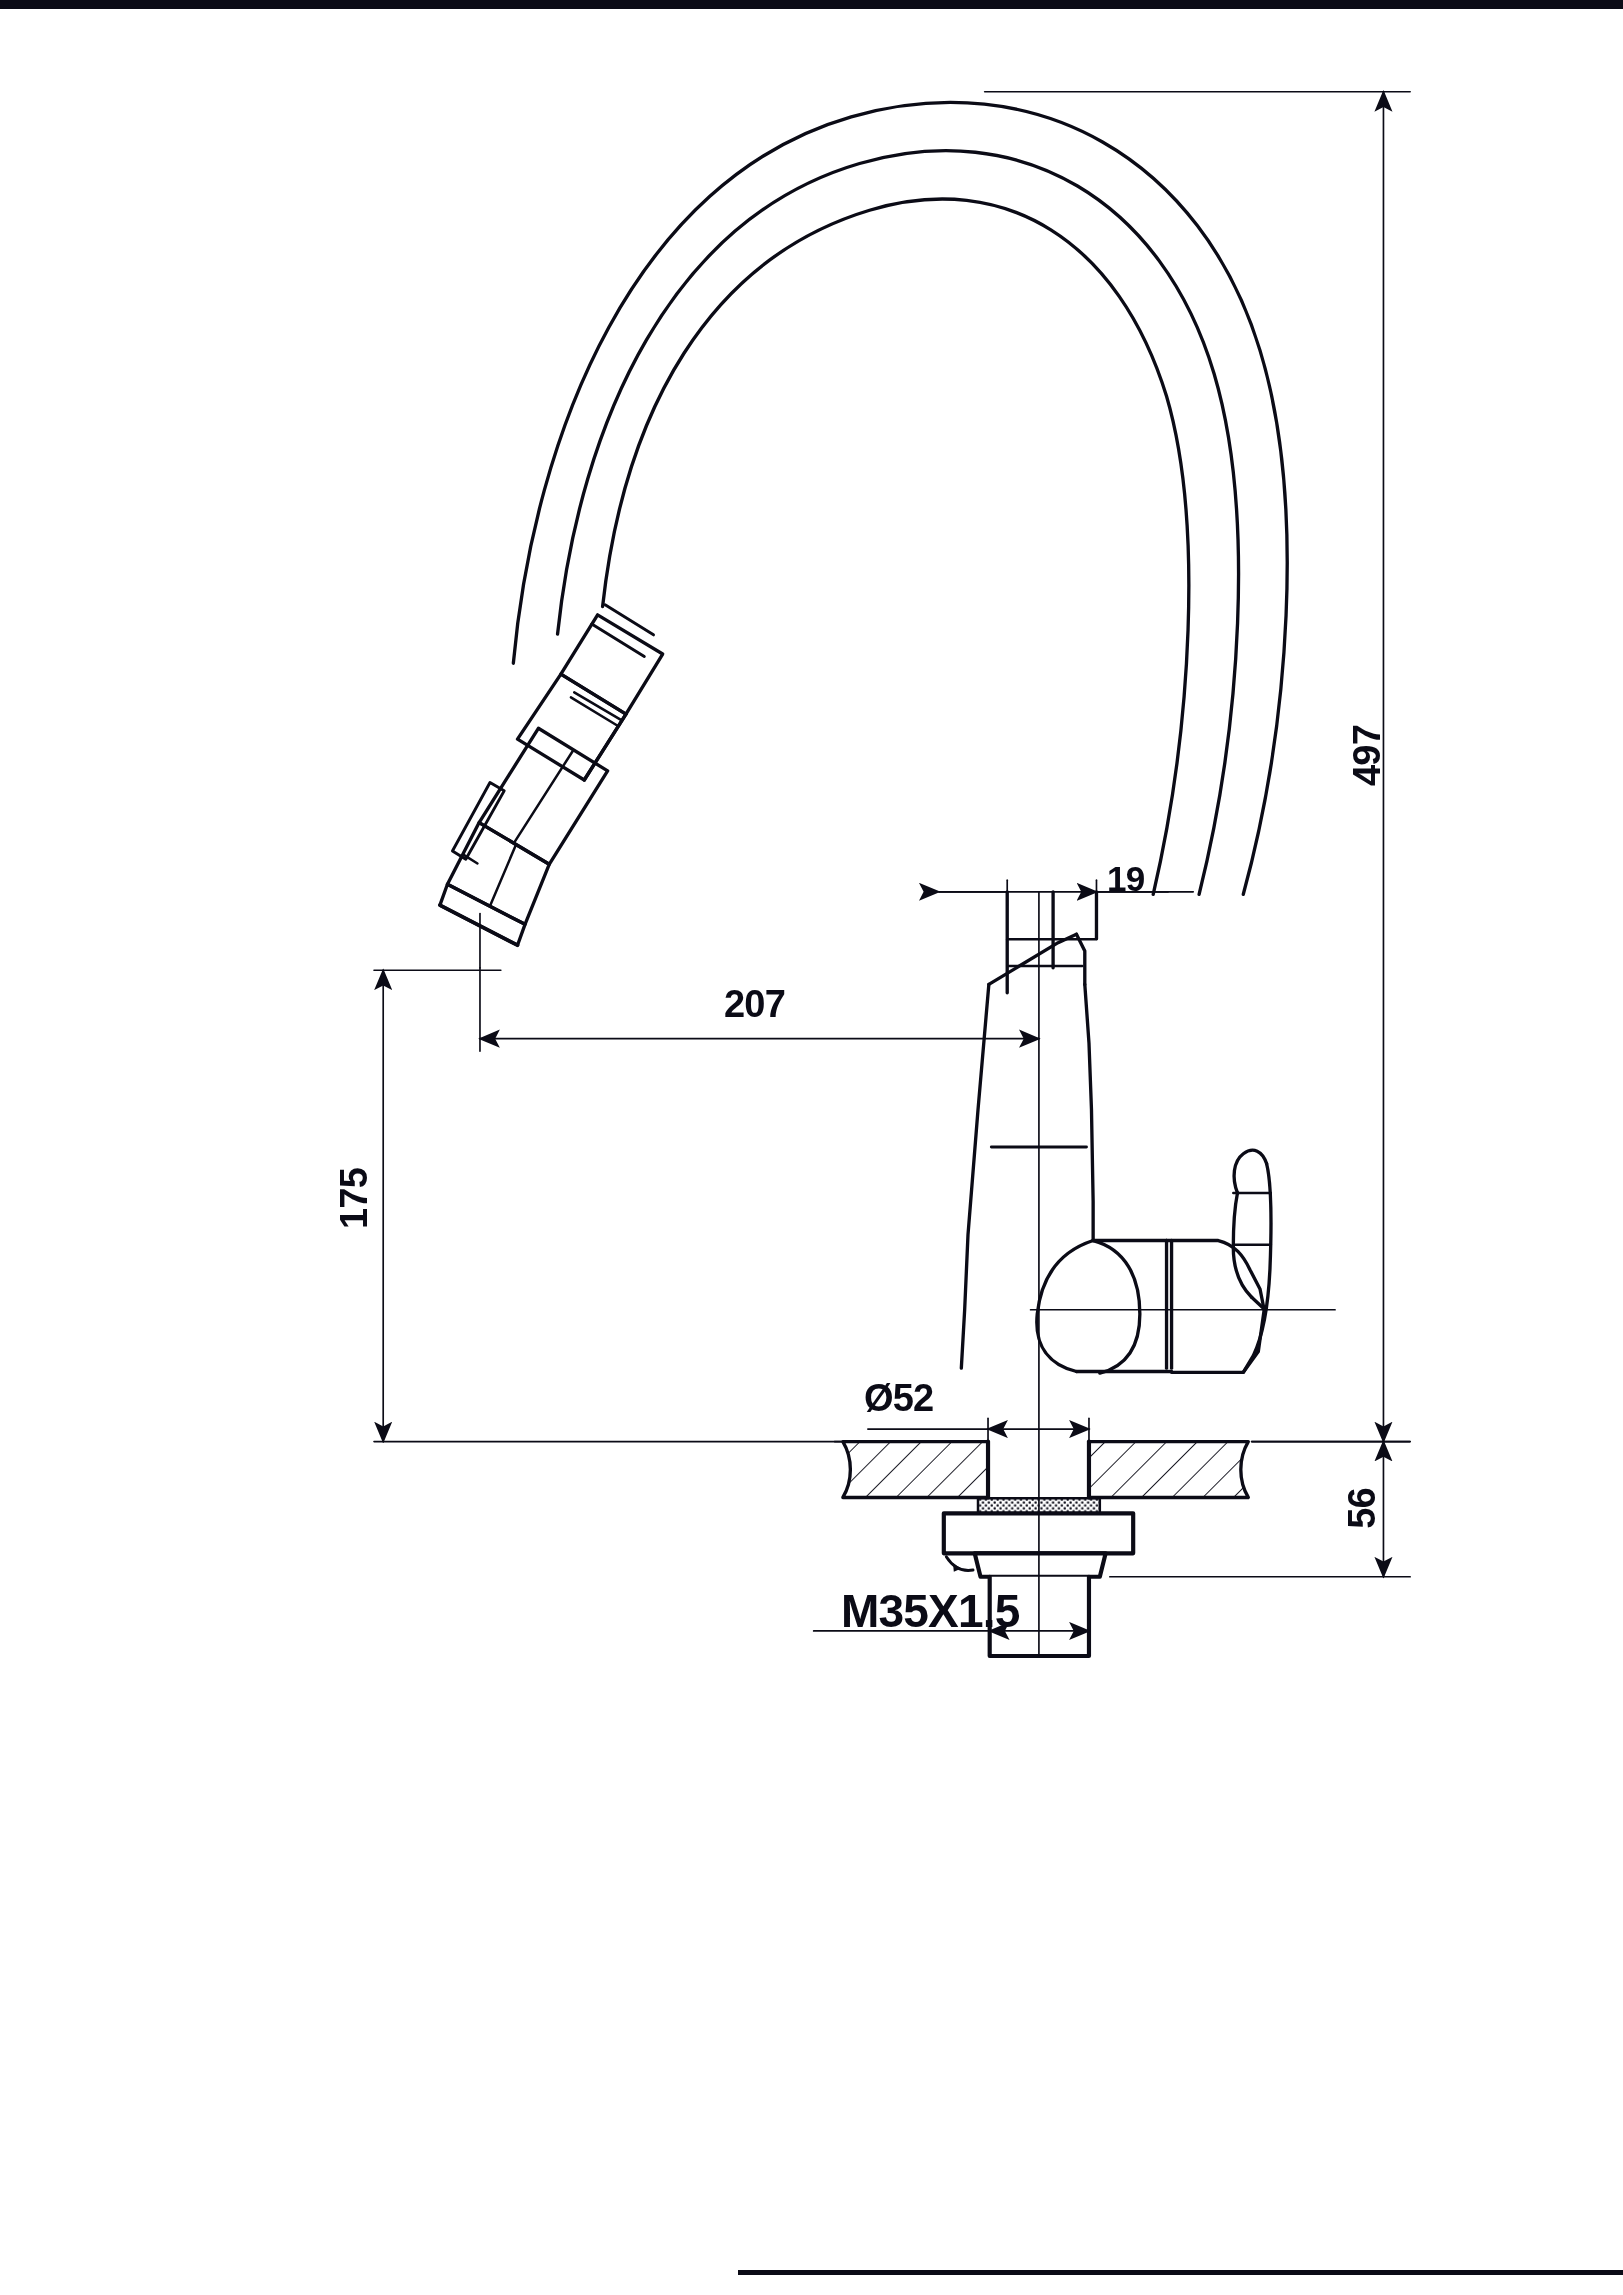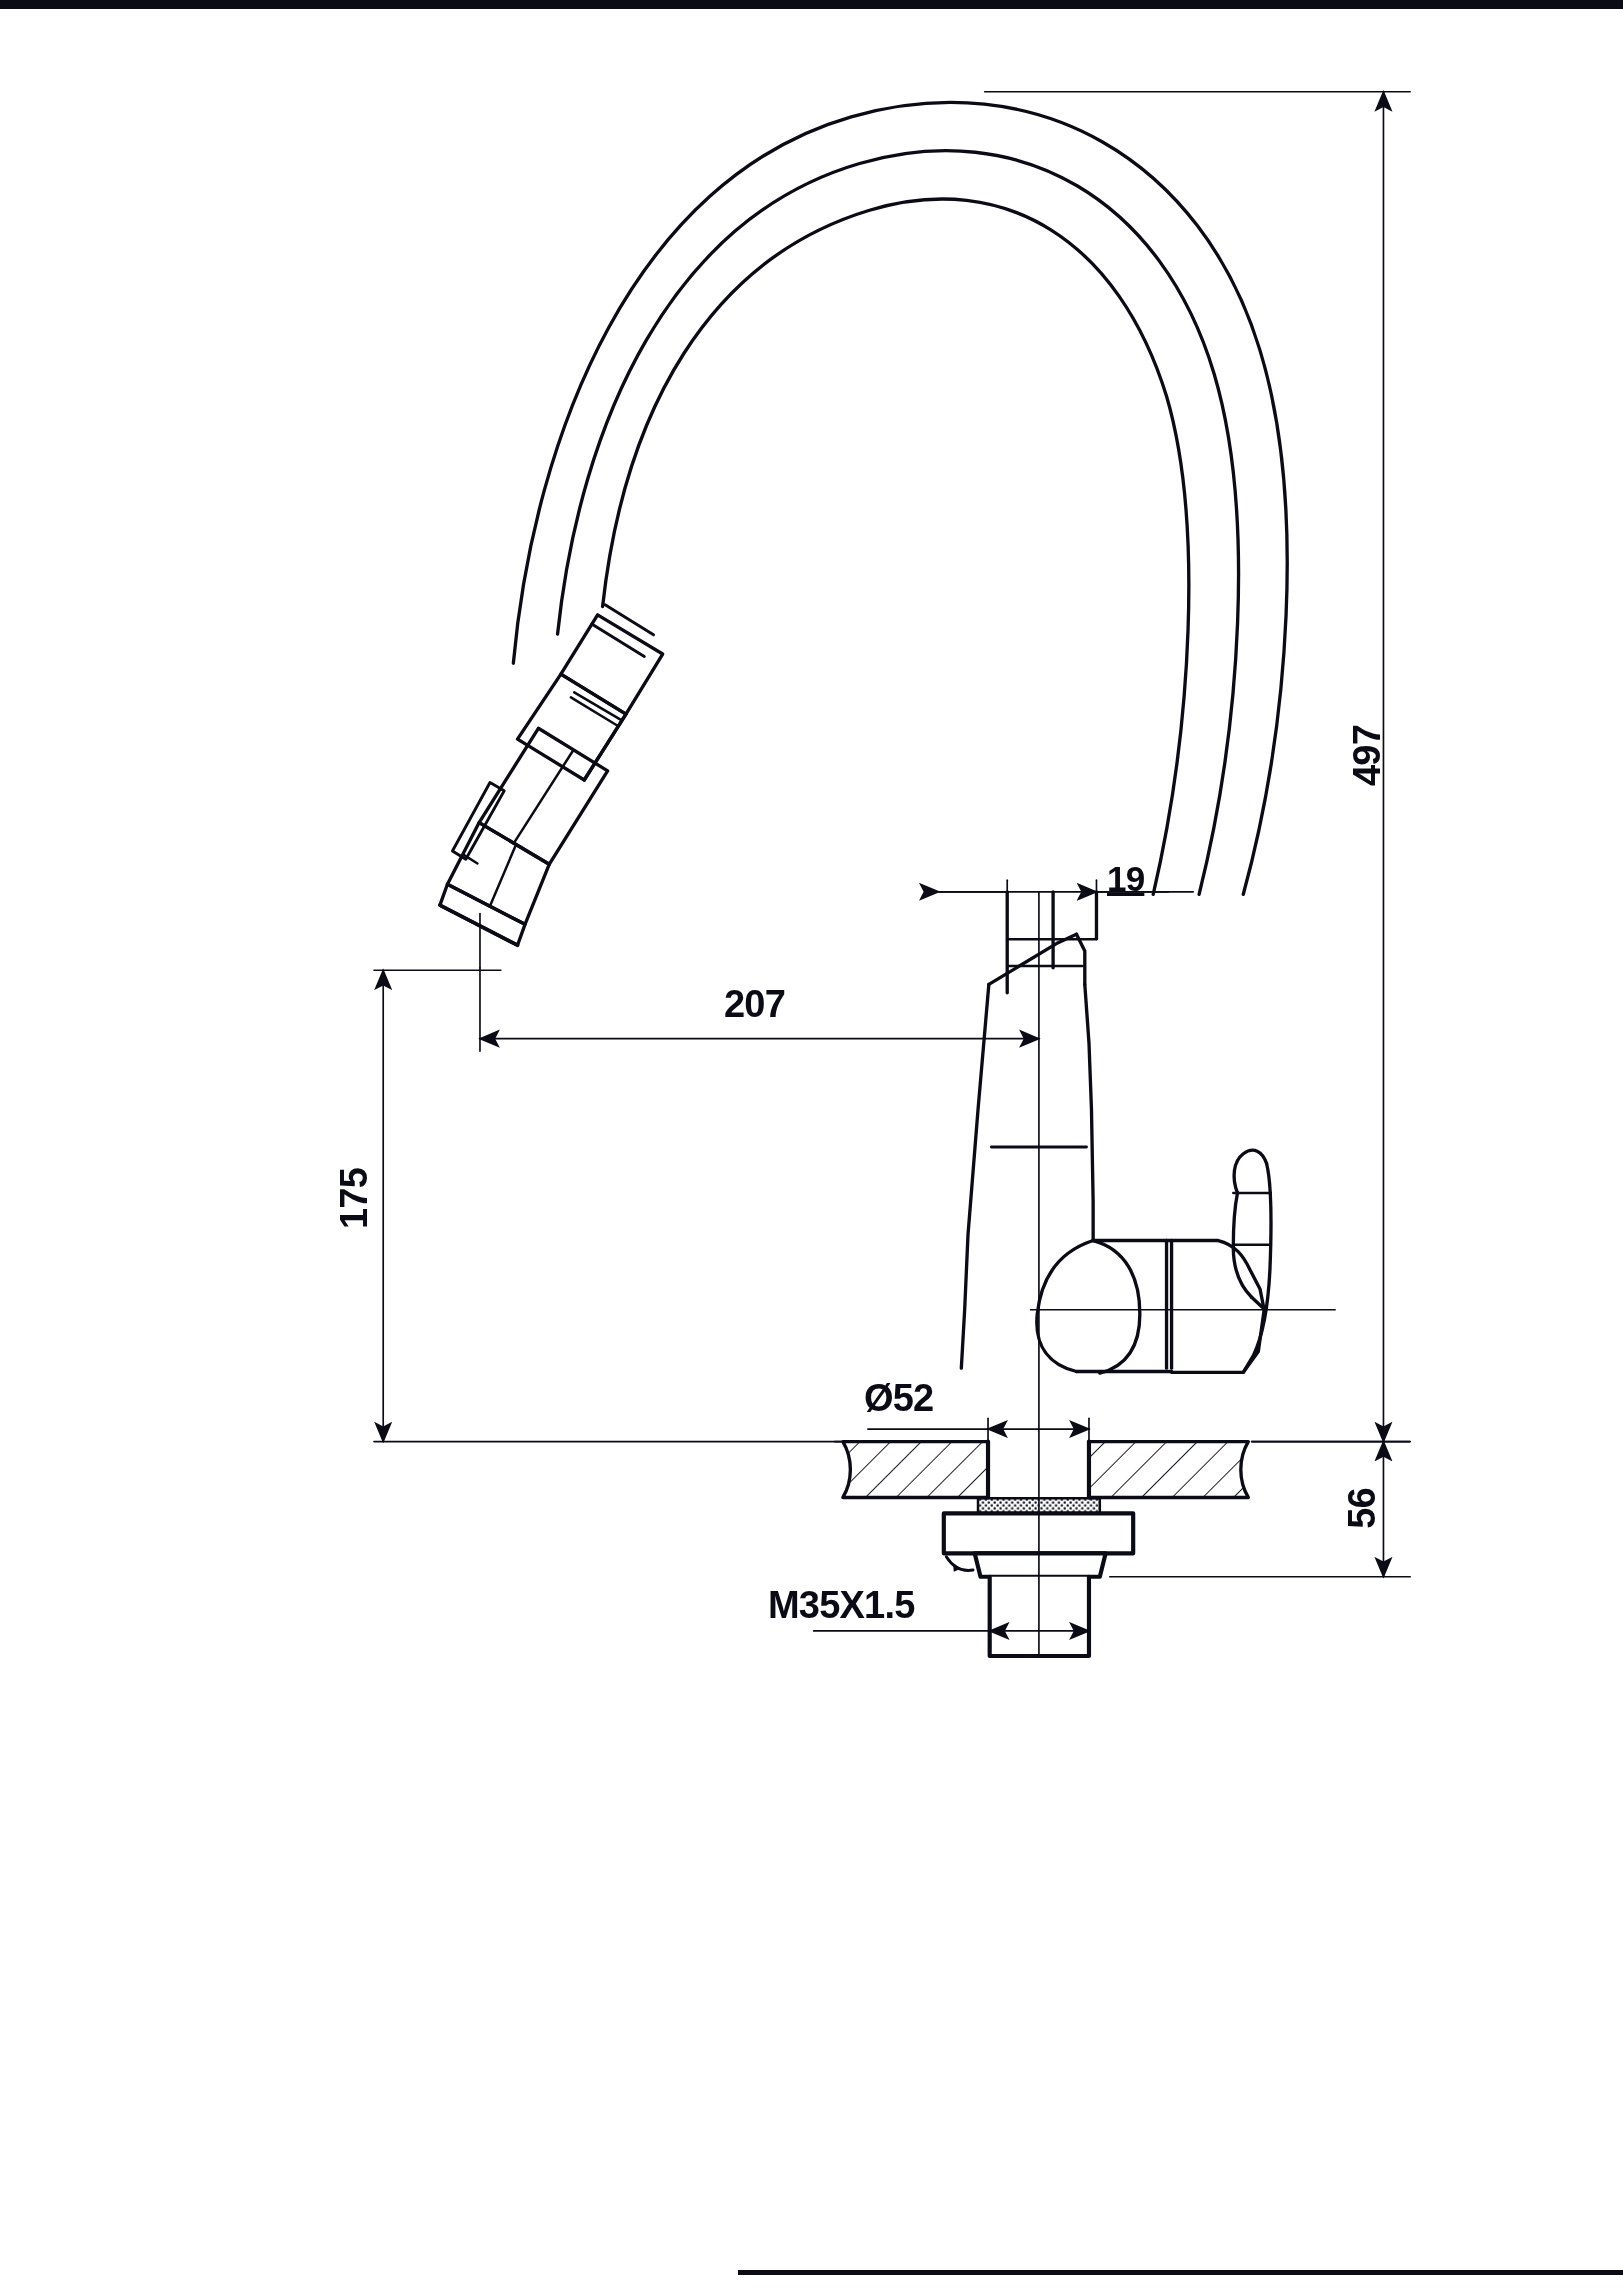--- a/index.html
+++ b/index.html
@@ -269,24 +269,24 @@
 
     </g>
   </svg>
 
   <div class="dim-label" style="left:1337px; top:734px; font-size:38px; transform:rotate(-90deg);">497</div>
 
   <div class="dim-label" style="left:724px; top:983px; font-size:38px;">207</div>
 
   <div class="dim-label" style="left:324px; top:1177px; font-size:38px; transform:rotate(-90deg);">175</div>
 
-  <div class="dim-label" style="left:1107px; top:859px; font-size:35px;text-decoration:underline;">19</div>
+  <div class="dim-label" style="left:1107px; top:859px; font-size:35px;">19</div>
 
   <div class="dim-label" style="left:864px; top:1377px; font-size:38px;">Ø52</div>
 
   <div class="dim-label" style="left:1342px; top:1487px; font-size:38px; transform:rotate(-90deg);">56</div>
 
-  <div class="dim-label" style="left:768px; top:1584px; font-size:38px;">M35X1.5</div>
+  <div class="dim-label" style="left:841px; top:1584px; font-size:46px;">M35X1.5</div>
 
   <div id="page-bottom-rule"></div>
 
 </div>
 
 
 </body></html>

